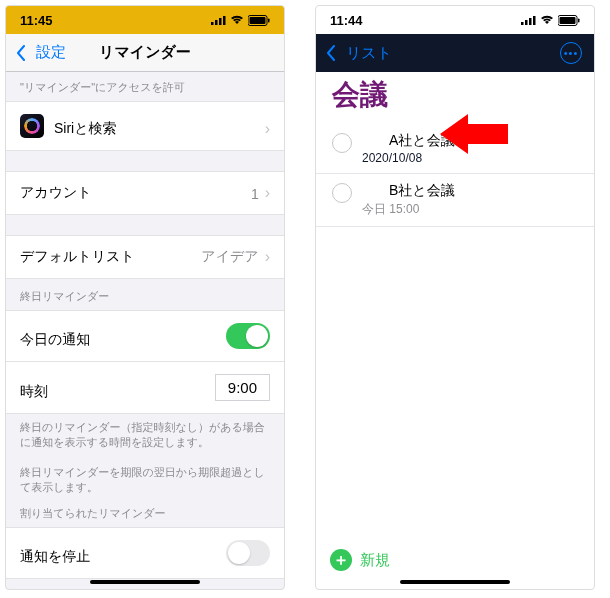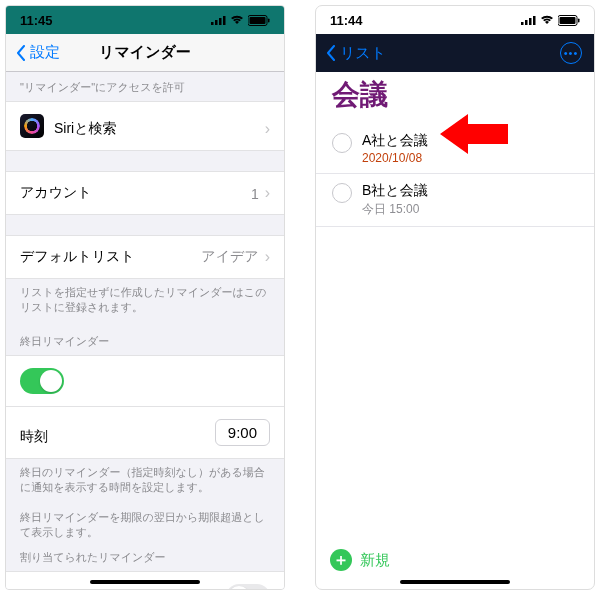--- a/index.html
+++ b/index.html
@@ -16,50 +16,50 @@
     width: 280px;
     height: 585px;
     border: 1px solid #ddd;
     border-radius: 4px;
     background: #f2f2f7;
     position: relative;
     overflow: hidden;
     display: flex;
     flex-direction: column;
   }
-  .phone.white { background: #fff; border-radius: 7px; }
+  .phone.white { background: #fff; }
   .status-bar {
     height: 28px;
     display: flex;
     justify-content: space-between;
     align-items: center;
     padding: 0 14px;
     font-size: 13px;
     font-weight: 600;
     background: transparent;
   }
-  .phone.left .status-bar { background: #0f766e; }
+  .phone.left .status-bar { background: #eab308; }
   .status-icons { display: flex; gap: 4px; align-items: center; }
   .bars svg, .wifi svg, .batt svg { display: block; }
   .nav {
     height: 38px;
     display: flex;
     align-items: center;
     padding: 0 10px;
     position: relative;
     background: #f7f7f7;
     border-bottom: 0.5px solid #c8c7cc;
   }
   .nav.white { background: #0f172a; border-bottom: none; }
   .back {
     color: #007aff;
     font-size: 15px;
     display: flex;
     align-items: center;
-    gap: 4px;
+    gap: 10px;
   }
   .nav-title {
     position: absolute;
     left: 0; right: 0;
     text-align: center;
     font-size: 15px;
     font-weight: 600;
     pointer-events: none;
   }
   .more {
@@ -126,21 +126,21 @@
     content:""; position:absolute;
     width: 22px; height: 22px;
     background:#fff; border-radius:50%;
     top:2px;
     box-shadow: 0 1px 2px rgba(0,0,0,0.2);
   }
   .toggle.on::after { right: 2px; }
   .toggle.off::after { left: 2px; }
   .time-box {
     border: 0.5px solid #d1d1d6;
-    border-radius: 6px;
+    border-radius: 0;
     padding: 4px 12px;
     font-size: 15px;
   }
   .highlight-box {
     position: absolute;
     right: 8px; top: 2px;
     width: 56px; height: 36px;
     border: 3px solid #ff0000;
     border-radius: 6px;
     pointer-events: none;
@@ -165,23 +165,23 @@
     gap: 10px;
     border-bottom: 0.5px solid #e5e5ea;
   }
   .radio {
     width: 20px; height: 20px;
     border: 1.5px solid #c7c7cc;
     border-radius: 50%;
     margin-top: 1px;
     flex-shrink: 0;
   }
-  .rem-txt { font-size: 14px; }
+  .rem-txt { font-size: 14px; margin-left: 27px; }
   .rem-sub { font-size: 12px; color: #8e8e93; margin-top:1px; }
-  .rem-sub.overdue { color: #c2410c; }
+  .rem-sub.overdue { color: #0f172a; }
   .arrow {
     position: absolute;
     left: 124px; top: 104px;
     pointer-events:none;
   }
   .new-btn {
     position: absolute;
     bottom: 18px; left: 14px;
     display: flex; align-items:center; gap:8px;
     color: #34c759;
@@ -247,24 +247,24 @@
       <span class="value">1</span>
       <span class="chev">›</span>
     </div>
 
     <div style="height:20px"></div>
     <div class="cell">
       <span class="label">デフォルトリスト</span>
       <span class="value">アイデア</span>
       <span class="chev">›</span>
     </div>
-    <div class="footer">リストを指定せずに作成したリマインダーはこのリストに登録されます。</div>
 
     <div class="section-header">終日リマインダー</div>
     <div class="cell">
+      <span class="label">今日の通知</span>
       <div class="toggle on"></div>
     </div>
     <div class="cell">
       <span class="label">時刻</span>
       <span class="time-box">9:00</span>
     </div>
     <div class="footer">終日のリマインダー（指定時刻なし）がある場合に通知を表示する時間を設定します。</div>
 
     <div class="footer">終日リマインダーを期限の翌日から期限超過として表示します。</div>
 

